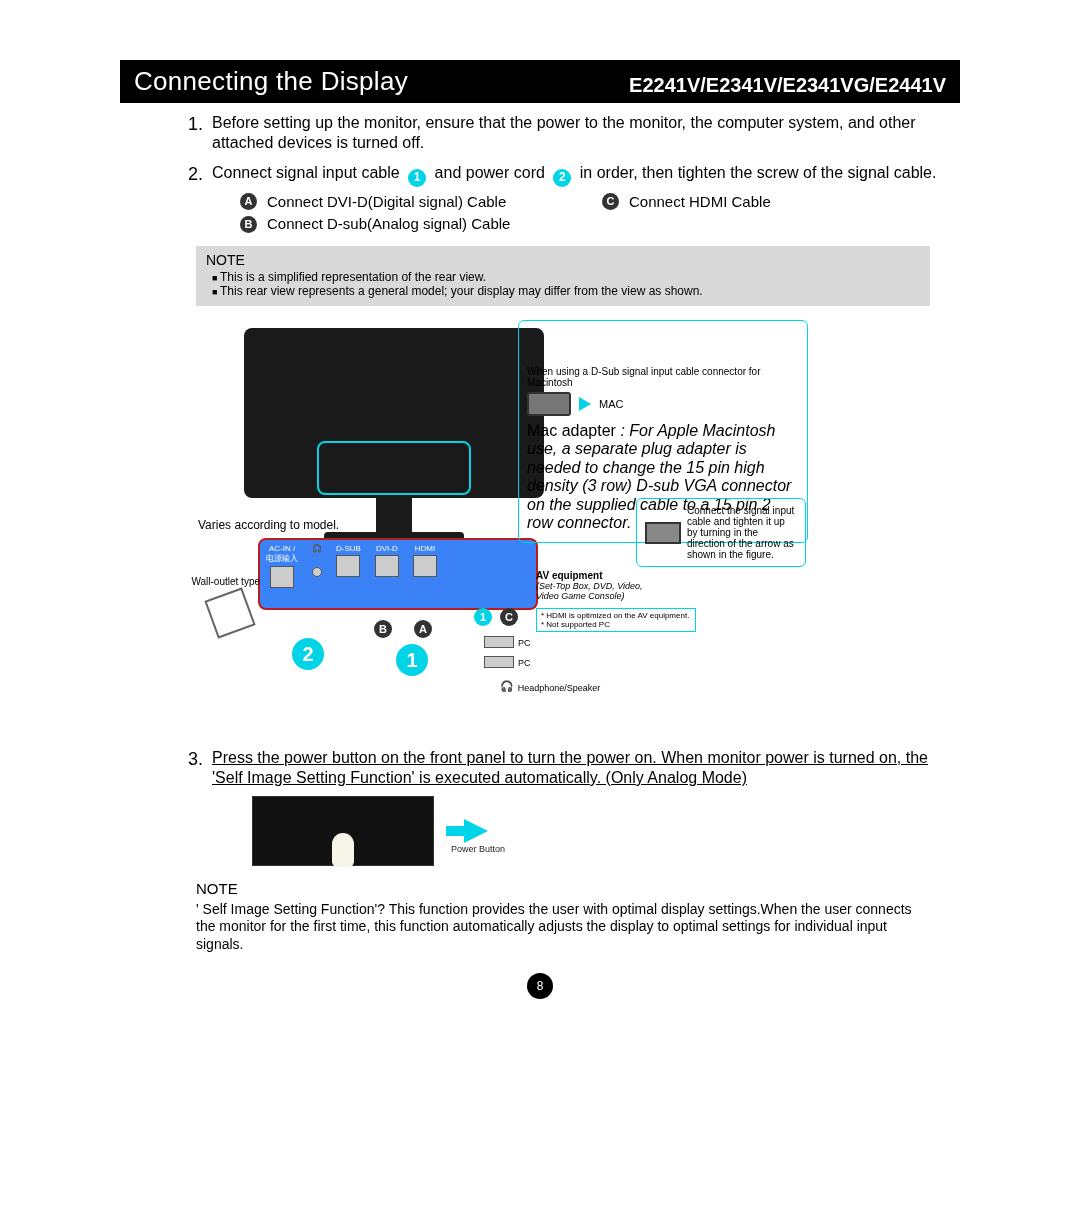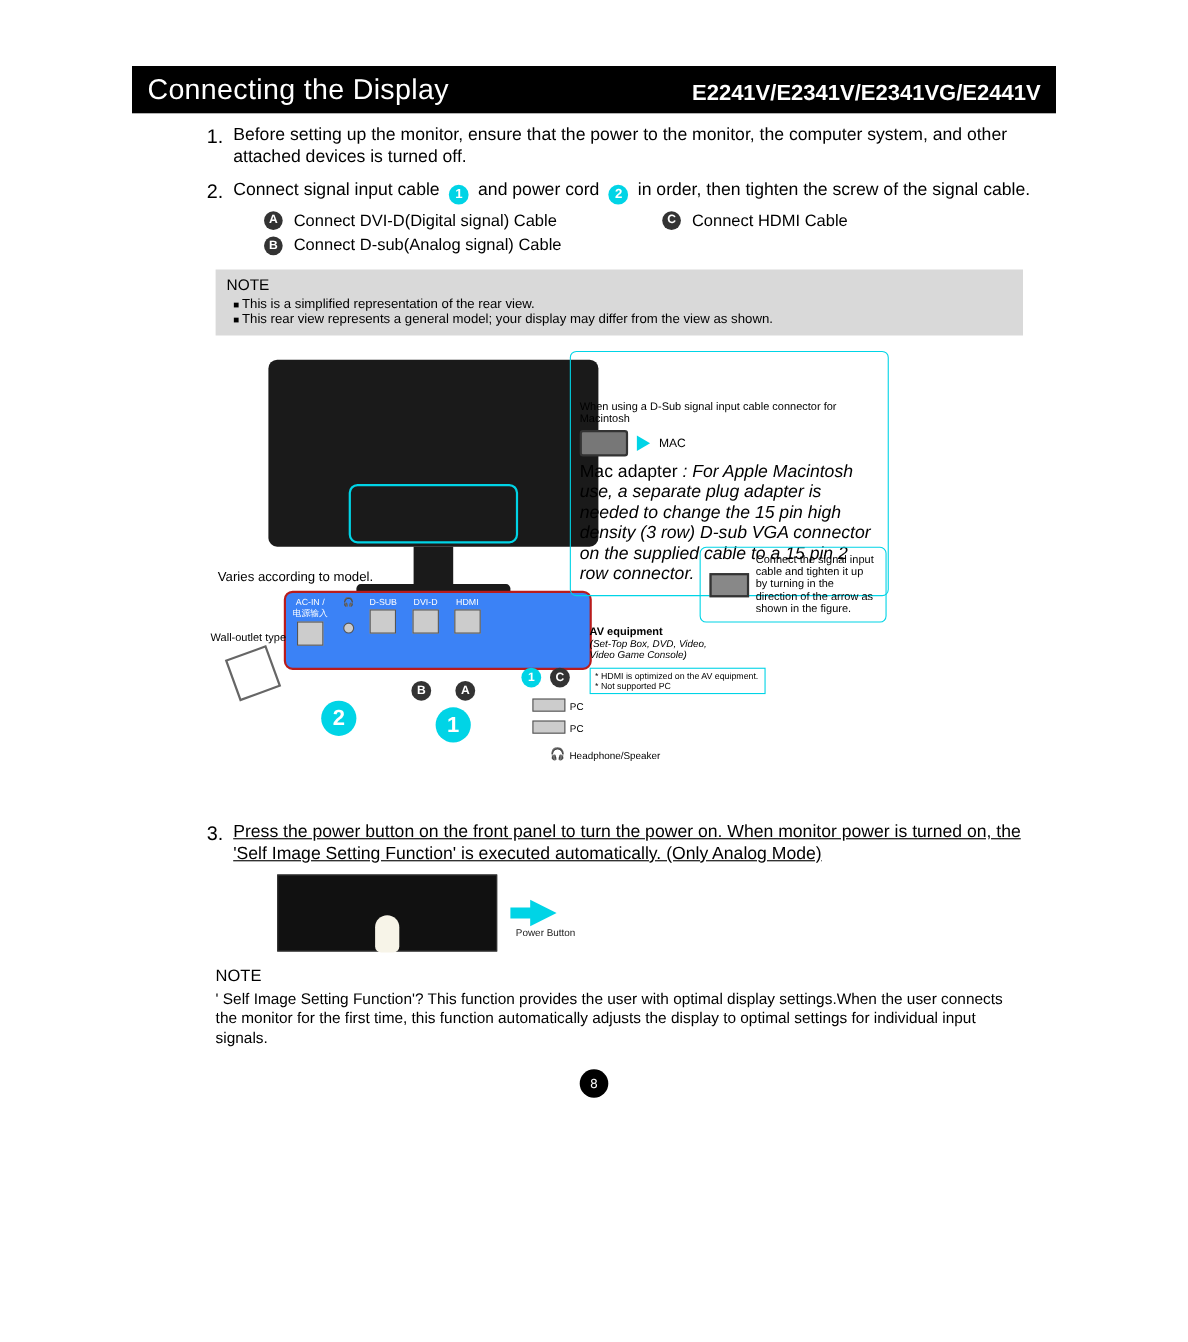--- a/index.html
+++ b/index.html
@@ -276,21 +276,21 @@
     flex-shrink: 0;
     align-self: center;
   }
   .step3-row {
     display: flex;
     align-items: center;
     gap: 30px;
     margin: 8px 0 0 40px;
   }
   .panel-img {
-    width: 200px; height: 70px;
+    width: 182px; height: 70px;
     background: #111;
     border: 1px solid #333;
     position: relative;
   }
   .panel-img::after {
     content: "";
     position: absolute;
     left: 50%; bottom: -2px;
     width: 22px; height: 34px;
     background: #f7f4e8;

